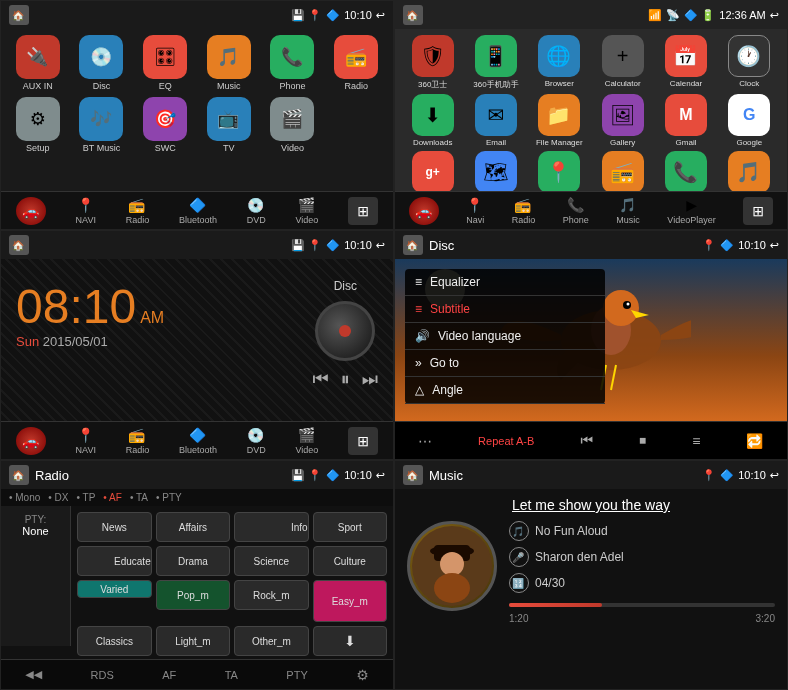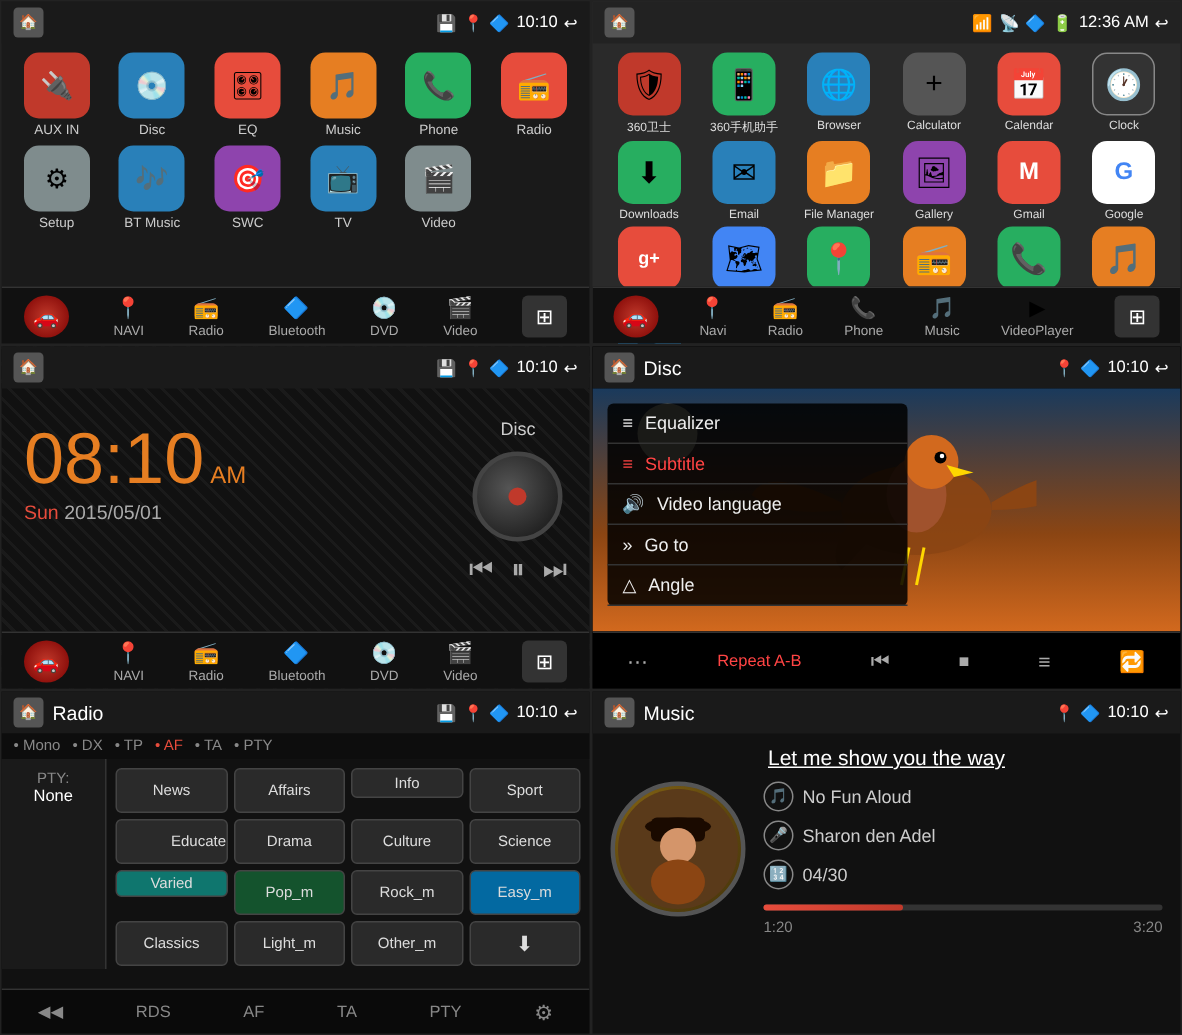--- a/index.html
+++ b/index.html
@@ -410,30 +410,30 @@
     <span>• PTY</span>
   </div>
   <div style="display:flex;height:140px;">
     <div style="width:70px;background:#1a1a1a;display:flex;flex-direction:column;align-items:center;justify-content:flex-start;border-right:1px solid #333;padding:8px;">
       <span style="font-size:10px;color:#888;">PTY:</span>
       <span style="font-size:11px;color:#fff;">None</span>
     </div>
     <div style="flex:1;display:grid;grid-template-columns:repeat(4,1fr);gap:4px;padding:6px;">
       <button style="background:#2a2a2a;border:1px solid #444;border-radius:4px;color:#ddd;font-size:10px;cursor:pointer;height:30px;">News</button>
       <button style="background:#2a2a2a;border:1px solid #444;border-radius:4px;color:#ddd;font-size:10px;cursor:pointer;height:30px;">Affairs</button>
-      <button style="background:#2a2a2a;border:1px solid #444;border-radius:4px;color:#ddd;font-size:10px;cursor:pointer;height:20px;">Info</button>
+      <button style="background:#2a2a2a;border:1px solid #444;border-radius:4px;color:#ddd;font-size:10px;cursor:pointer;height:30px;text-align:right;">Info</button>
       <button style="background:#2a2a2a;border:1px solid #444;border-radius:4px;color:#ddd;font-size:10px;cursor:pointer;height:30px;">Sport</button>
       <button style="background:#2a2a2a;border:1px solid #444;border-radius:4px;color:#ddd;font-size:10px;cursor:pointer;height:30px;padding-left:36px;">Educate</button>
       <button style="background:#2a2a2a;border:1px solid #444;border-radius:4px;color:#ddd;font-size:10px;cursor:pointer;height:30px;">Drama</button>
+      <button style="background:#2a2a2a;border:1px solid #444;border-radius:4px;color:#ddd;font-size:10px;cursor:pointer;height:30px;">Science</button>
       <button style="background:#2a2a2a;border:1px solid #444;border-radius:4px;color:#ddd;font-size:10px;cursor:pointer;height:30px;">Culture</button>
-      <button style="background:#2a2a2a;border:1px solid #444;border-radius:4px;color:#ddd;font-size:10px;cursor:pointer;height:30px;">Science</button>
       <button style="background:#0f766e;border:1px solid #444;border-radius:4px;color:#ddd;font-size:10px;cursor:pointer;height:18px;">Varied</button>
       <button style="background:#14532d;border:1px solid #444;border-radius:4px;color:#ddd;font-size:10px;cursor:pointer;height:30px;">Pop_m</button>
       <button style="background:#2a2a2a;border:1px solid #444;border-radius:4px;color:#ddd;font-size:10px;cursor:pointer;height:30px;">Rock_m</button>
-      <button style="background:#0369a1;border:1px solid #444;border-radius:4px;color:#ddd;font-size:10px;cursor:pointer;height:30px;">Easy_m</button>
+      <button style="background:#be185d;border:1px solid #444;border-radius:4px;color:#ddd;font-size:10px;cursor:pointer;height:42px;">Easy_m</button>
       <button style="background:#2a2a2a;border:1px solid #444;border-radius:4px;color:#ddd;font-size:10px;cursor:pointer;height:30px;">Classics</button>
       <button style="background:#2a2a2a;border:1px solid #444;border-radius:4px;color:#ddd;font-size:10px;cursor:pointer;height:30px;">Light_m</button>
       <button style="background:#2a2a2a;border:1px solid #444;border-radius:4px;color:#ddd;font-size:10px;cursor:pointer;height:30px;">Other_m</button>
       <button style="background:#2a2a2a;border:1px solid #444;border-radius:4px;color:#ddd;font-size:14px;cursor:pointer;height:30px;">⬇</button>
     </div>
   </div>
   <div style="height:30px;background:#0a0a0a;display:flex;align-items:center;justify-content:space-around;border-top:1px solid #333;position:absolute;bottom:0;left:0;right:0;">
     <span style="color:#888;font-size:11px;cursor:pointer;">◀◀</span>
     <span style="color:#888;font-size:11px;cursor:pointer;">RDS</span>
     <span style="color:#888;font-size:11px;cursor:pointer;">AF</span>

